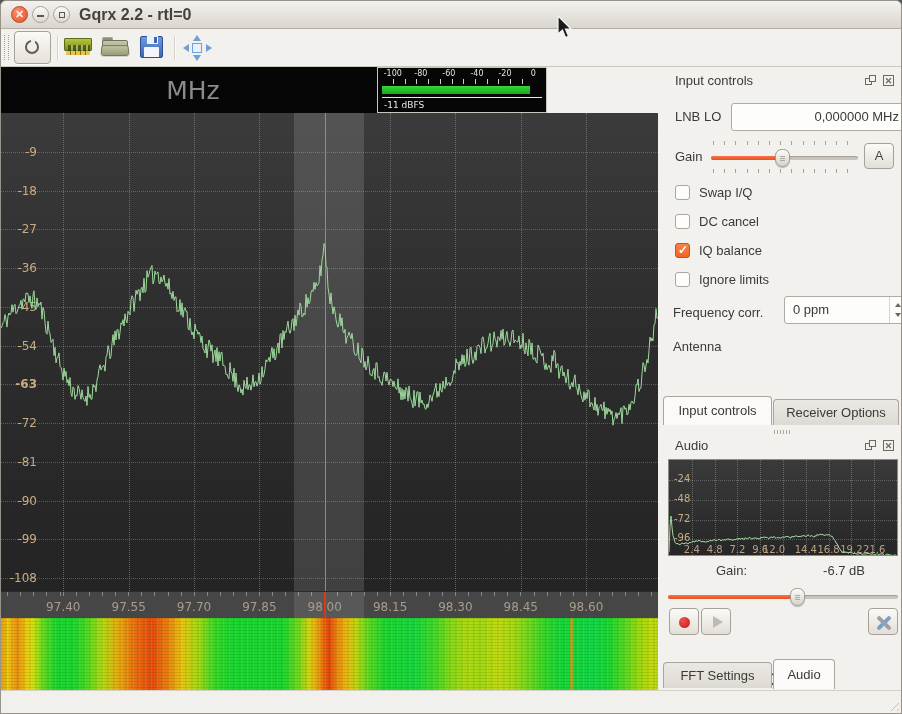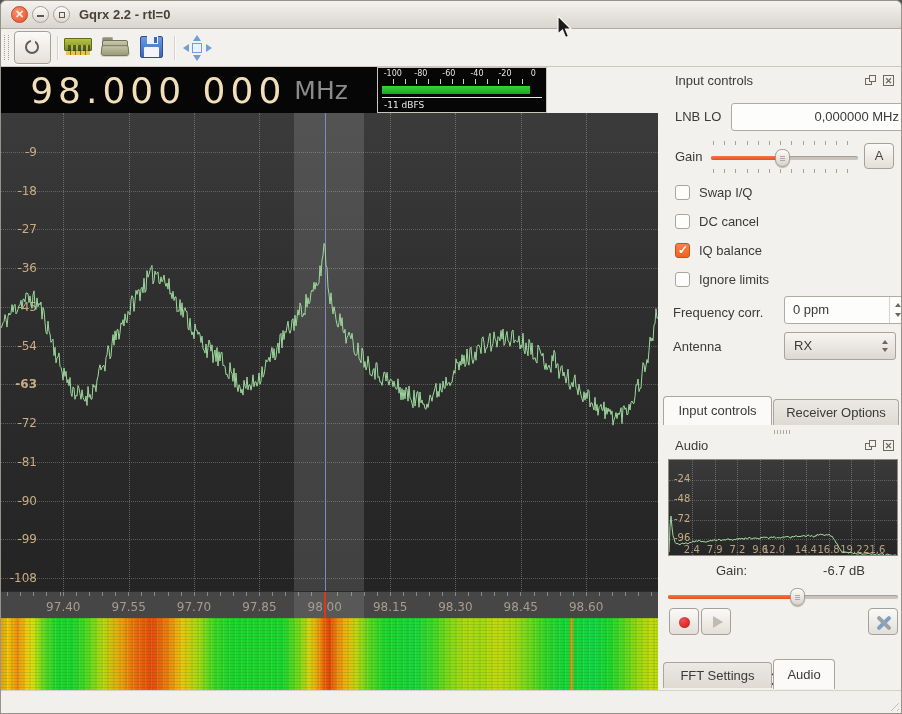--- a/index.html
+++ b/index.html
@@ -11,21 +11,21 @@
   .titlebar{position:absolute;left:0;top:0;width:100%;height:28px;
     background:linear-gradient(#f4f2ef,#d9d5ce);border-bottom:1px solid #b3aea5;
     border-radius:6px 6px 0 0;}
   .wbtn{position:absolute;top:5px;width:17px;height:17px;border-radius:50%;cursor:default;}
   .wbtn.close{left:10px;background:radial-gradient(circle at 35% 30%,#f8916f,#ee6a45 60%,#d9542e);border:1px solid #b64a26;}
   .wbtn.close span{position:absolute;left:0;top:0;width:100%;height:100%;color:#fdf0e8;font-size:11px;line-height:15px;text-align:center;font-weight:bold;}
   .wbtn.minmax{background:linear-gradient(#fbfaf8,#dedad2);border:1px solid #a6a198;}
   .wbtn.min{left:31px;} .wbtn.max{left:52px;}
   .wbtn .bar{position:absolute;left:4px;top:8px;width:7px;height:2px;background:#5d584f;}
   .wbtn .box{position:absolute;left:5px;top:5px;width:6px;height:6px;border:1.5px solid #5d584f;}
-  .title-text{position:absolute;left:78px;top:0;line-height:28px;font-weight:bold;font-size:13px;color:#474239;}
+  .title-text{position:absolute;left:78px;top:0;line-height:28px;font-weight:bold;font-size:16px;color:#474239;}
   
   .toolbar{position:absolute;left:0;top:28px;width:100%;height:38px;background:#f2f1ed;border-bottom:1px solid #ccc8c1;}
   .tb-handle{position:absolute;left:3px;top:6px;width:5px;height:25px;border-left:1px dotted #a39e95;border-right:1px dotted #a39e95;}
   .tb-btn{position:absolute;top:2px;width:37px;height:33px;border-radius:4px;background:linear-gradient(#fbfaf8,#e6e2da);border:1px solid #a6a198;box-shadow:0 1px 0 rgba(255,255,255,.7);}
   .power-btn{left:13px;}
   .power-glyph{position:absolute;left:10px;top:8px;width:14px;height:14px;border:2px solid #615d55;border-radius:50%;}
   .power-glyph i{position:absolute;left:4px;top:-4px;width:2px;height:8px;background:#615d55;border-left:2px solid #f0eee8;border-right:2px solid #f0eee8;}
   .tb-ico{position:absolute;top:6px;width:28px;height:25px;}
   .ico-chip{left:63px;} 
   .ico-chip .body{position:absolute;left:0;top:3px;width:28px;height:13px;background:linear-gradient(#b8c244,#7f8d1d);border:1px solid #5f6d12;border-radius:1px;}
@@ -200,21 +200,20 @@
     <div class="tb-ico ico-move">
       <div class="sq"></div>
       <div class="tri t-up"></div>
         <div class="tri t-dn"></div>
         <div class="tri t-lf"></div>
         <div class="tri t-rt"></div>
     </div>
   </div>
 
   <div class="freq-display">
-    <span class="freq-digits">98.000 000</span>
     <span class="freq-unit">MHz</span>
   </div>
 
   <div class="meter">
     <div class="meter-scale">
       <span>-100</span>
       <span>-80</span>
       <span>-60</span>
       <span>-40</span>
       <span>-20</span>
@@ -332,27 +331,20 @@
     <div class="p-abs" style="left:12px;top:238px;">Frequency corr.</div>
     <div class="spinbox" style="left:123px;top:229px;width:123px;">
       <div class="spin-val">0 ppm</div>
       <div class="spin-btns">
           <span class="arr up"></span>
           <span class="arr dn"></span>
         </div>
     </div>
 
     <div class="p-abs" style="left:12px;top:272px;">Antenna</div>
-    <div class="combo" style="left:123px;top:265px;width:112px;">
-      <div class="val">RX</div>
-      <div class="arrs">
-        <span class="arr up" style="top:7px;"></span>
-          <span class="arr dn" style="bottom:7px;"></span>
-      </div>
-    </div>
 
     <div class="tab active" style="left:2px;top:329px;width:109px;height:29px;line-height:28px;">Input controls</div>
     <div class="tab" style="left:112px;top:332px;width:126px;height:26px;line-height:25px;">Receiver Options</div>
 
     <div class="splitter-dots" style="top:363px;"></div>
 
     <div class="p-abs panel-title" style="left:14px;top:371px;">Audio</div>
     <div class="dock-icons" style="right:8px;top:373px;">
       <div class="dock-btn">
           <span class="undock-glyph"></span>
@@ -375,21 +367,21 @@
         <div class="vgrid" style="left: 205.2px;"></div>
         <div class="hgrid" style="top: 19.8px;"></div>
         <div class="ylab" style="top: 12.8px;">-24</div>
         <div class="hgrid" style="top: 39.7px;"></div>
         <div class="ylab" style="top: 32.7px;">-48</div>
         <div class="hgrid" style="top: 59.5px;"></div>
         <div class="ylab" style="top: 52.5px;">-72</div>
         <div class="hgrid" style="top: 79.3px;"></div>
         <div class="ylab" style="top: 72.3px;">-96</div>
         <div class="xlab" style="left: 22.8px;">2.4</div>
-        <div class="xlab" style="left: 45.6px;">7.9</div>
+        <div class="xlab" style="left: 45.6px;">4.8</div>
         <div class="xlab" style="left: 68.4px;">7.2</div>
         <div class="xlab" style="left: 91.2px;">9.6</div>
         <div class="xlab" style="left: 105px;">12.0</div>
         <div class="xlab" style="left: 136.8px;">14.4</div>
         <div class="xlab" style="left: 159.6px;">16.8</div>
         <div class="xlab" style="left: 182.4px;">19.2</div>
         <div class="xlab" style="left: 205.2px;">21.6</div>
         <svg width="228" height="95" class="chart-svg">
           <polyline points="0,92.2 1,66.2 2,56.0 3,67.1 4,75.6 5,78.4 6,82.2 7,83.6 8,83.6 9,83.6 10,84.4 11,84.7 12,83.9 13,82.9 14,83.6 15,83.7 16,83.3 17,82.7 18,83.4 19,83.9 20,83.0 21,82.3 22,82.8 23,81.7 24,81.1 25,81.7 26,82.0 27,80.4 28,81.6 29,80.9 30,80.3 31,80.9 32,81.4 33,81.8 34,81.2 35,82.1 36,81.4 37,82.6 38,81.2 39,81.6 40,81.1 41,80.7 42,80.4 43,81.1 44,80.3 45,79.7 46,80.1 47,80.5 48,80.7 49,79.6 50,79.1 51,80.1 52,80.8 53,80.1 54,79.7 55,80.2 56,79.5 57,80.2 58,79.0 59,79.1 60,78.9 61,80.2 62,79.1 63,80.4 64,80.1 65,79.4 66,79.7 67,79.5 68,78.3 69,79.6 70,78.0 71,79.4 72,78.5 73,78.6 74,78.3 75,79.8 76,77.9 77,78.1 78,79.2 79,78.3 80,77.7 81,77.3 82,78.8 83,79.0 84,78.4 85,77.9 86,78.4 87,77.7 88,78.6 89,78.4 90,78.9 91,78.9 92,77.1 93,77.9 94,77.3 95,77.0 96,77.4 97,77.3 98,77.2 99,78.4 100,78.8 101,77.1 102,77.4 103,76.8 104,77.9 105,76.3 106,77.6 107,78.4 108,77.4 109,77.9 110,77.7 111,77.9 112,78.1 113,77.3 114,76.7 115,77.6 116,76.7 117,76.9 118,76.3 119,76.7 120,76.9 121,77.8 122,78.0 123,76.1 124,77.0 125,76.7 126,76.3 127,75.7 128,76.1 129,77.0 130,76.0 131,77.0 132,75.9 133,76.3 134,75.7 135,75.5 136,76.2 137,76.5 138,76.0 139,74.8 140,75.4 141,76.6 142,75.8 143,75.5 144,76.8 145,77.1 146,75.6 147,76.4 148,74.4 149,75.1 150,75.0 151,74.3 152,74.2 153,74.7 154,74.6 155,75.4 156,75.4 157,74.7 158,74.7 159,75.2 160,74.3 161,75.1 162,76.5 163,76.1 164,77.9 165,79.3 166,80.6 167,83.1 168,83.4 169,85.6 170,87.8 171,89.0 172,91.0 173,91.6 174,92.3 175,91.9 176,91.8 177,92.5 178,92.0 179,92.9 180,93.2 181,92.2 182,93.0 183,92.4 184,93.8 185,93.4 186,93.1 187,94.2 188,93.4 189,94.5 190,93.3 191,93.2 192,93.7 193,94.3 194,94.1 195,93.9 196,94.2 197,93.6 198,94.0 199,93.4 200,93.5 201,93.9 202,94.2 203,94.2 204,93.5 205,94.8 206,94.9 207,94.6 208,93.5 209,94.6 210,94.4 211,94.0 212,93.8 213,94.1 214,93.6 215,95.6 216,95.5 217,94.4 218,94.2 219,94.1 220,94.9 221,95.1 222,94.8 223,95.6 224,95.5 225,94.9 226,95.3 227,94.9 228,95.9 " fill="none" stroke="#9dd89d" stroke-width="1"></polyline>
         </svg>

